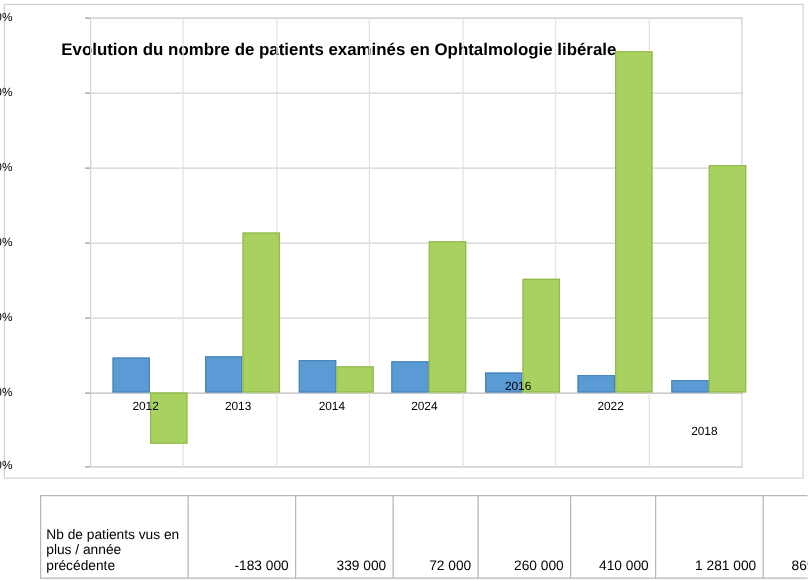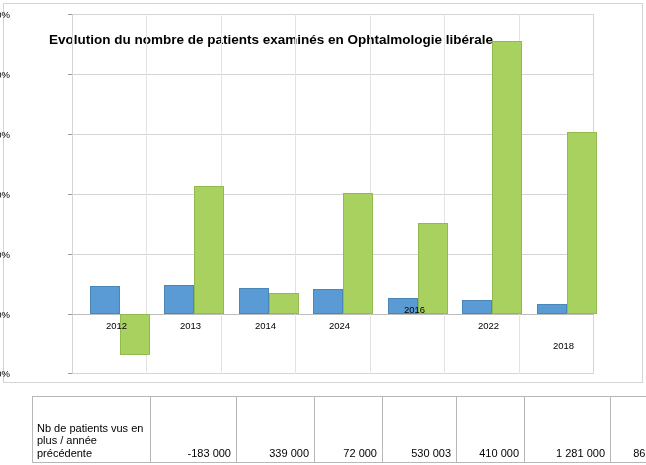--- a/index.html
+++ b/index.html
@@ -262,21 +262,21 @@
   </div>
 
   <div class="table-panel">
     <table class="data-table">
       <tbody>
           <tr>
         <td class="label-cell" style="width:118px;">Nb de patients vus en plus / année précédente</td>
         <td class="value-cell" style="width:86px;">-183 000</td>
         <td class="value-cell" style="width:78px;">339 000</td>
         <td class="value-cell" style="width:68px;">72 000</td>
-        <td class="value-cell" style="width:74px;">530 003</td>
+        <td class="value-cell" style="width:74px;">260 000</td>
         <td class="value-cell" style="width:68px;">410 000</td>
         <td class="value-cell" style="width:86px;">1 281 000</td>
         <td class="value-cell" style="width:68px;">869 008</td>
       </tr>
     </tbody>
       </table>
   </div>
 
 </div>
 

